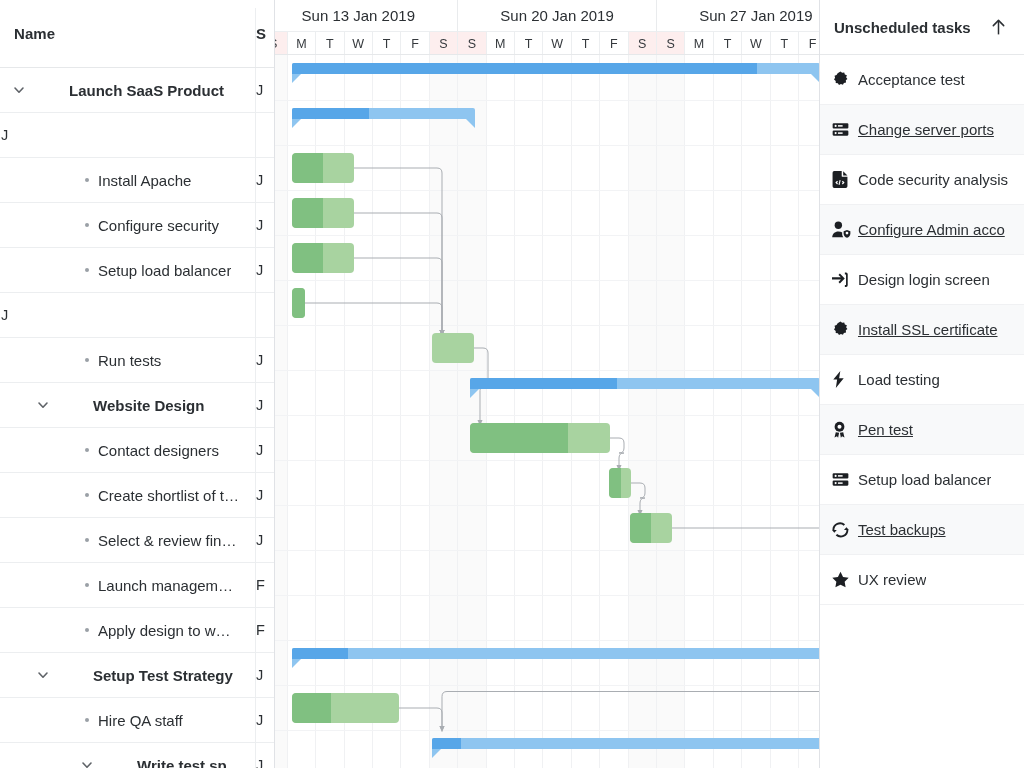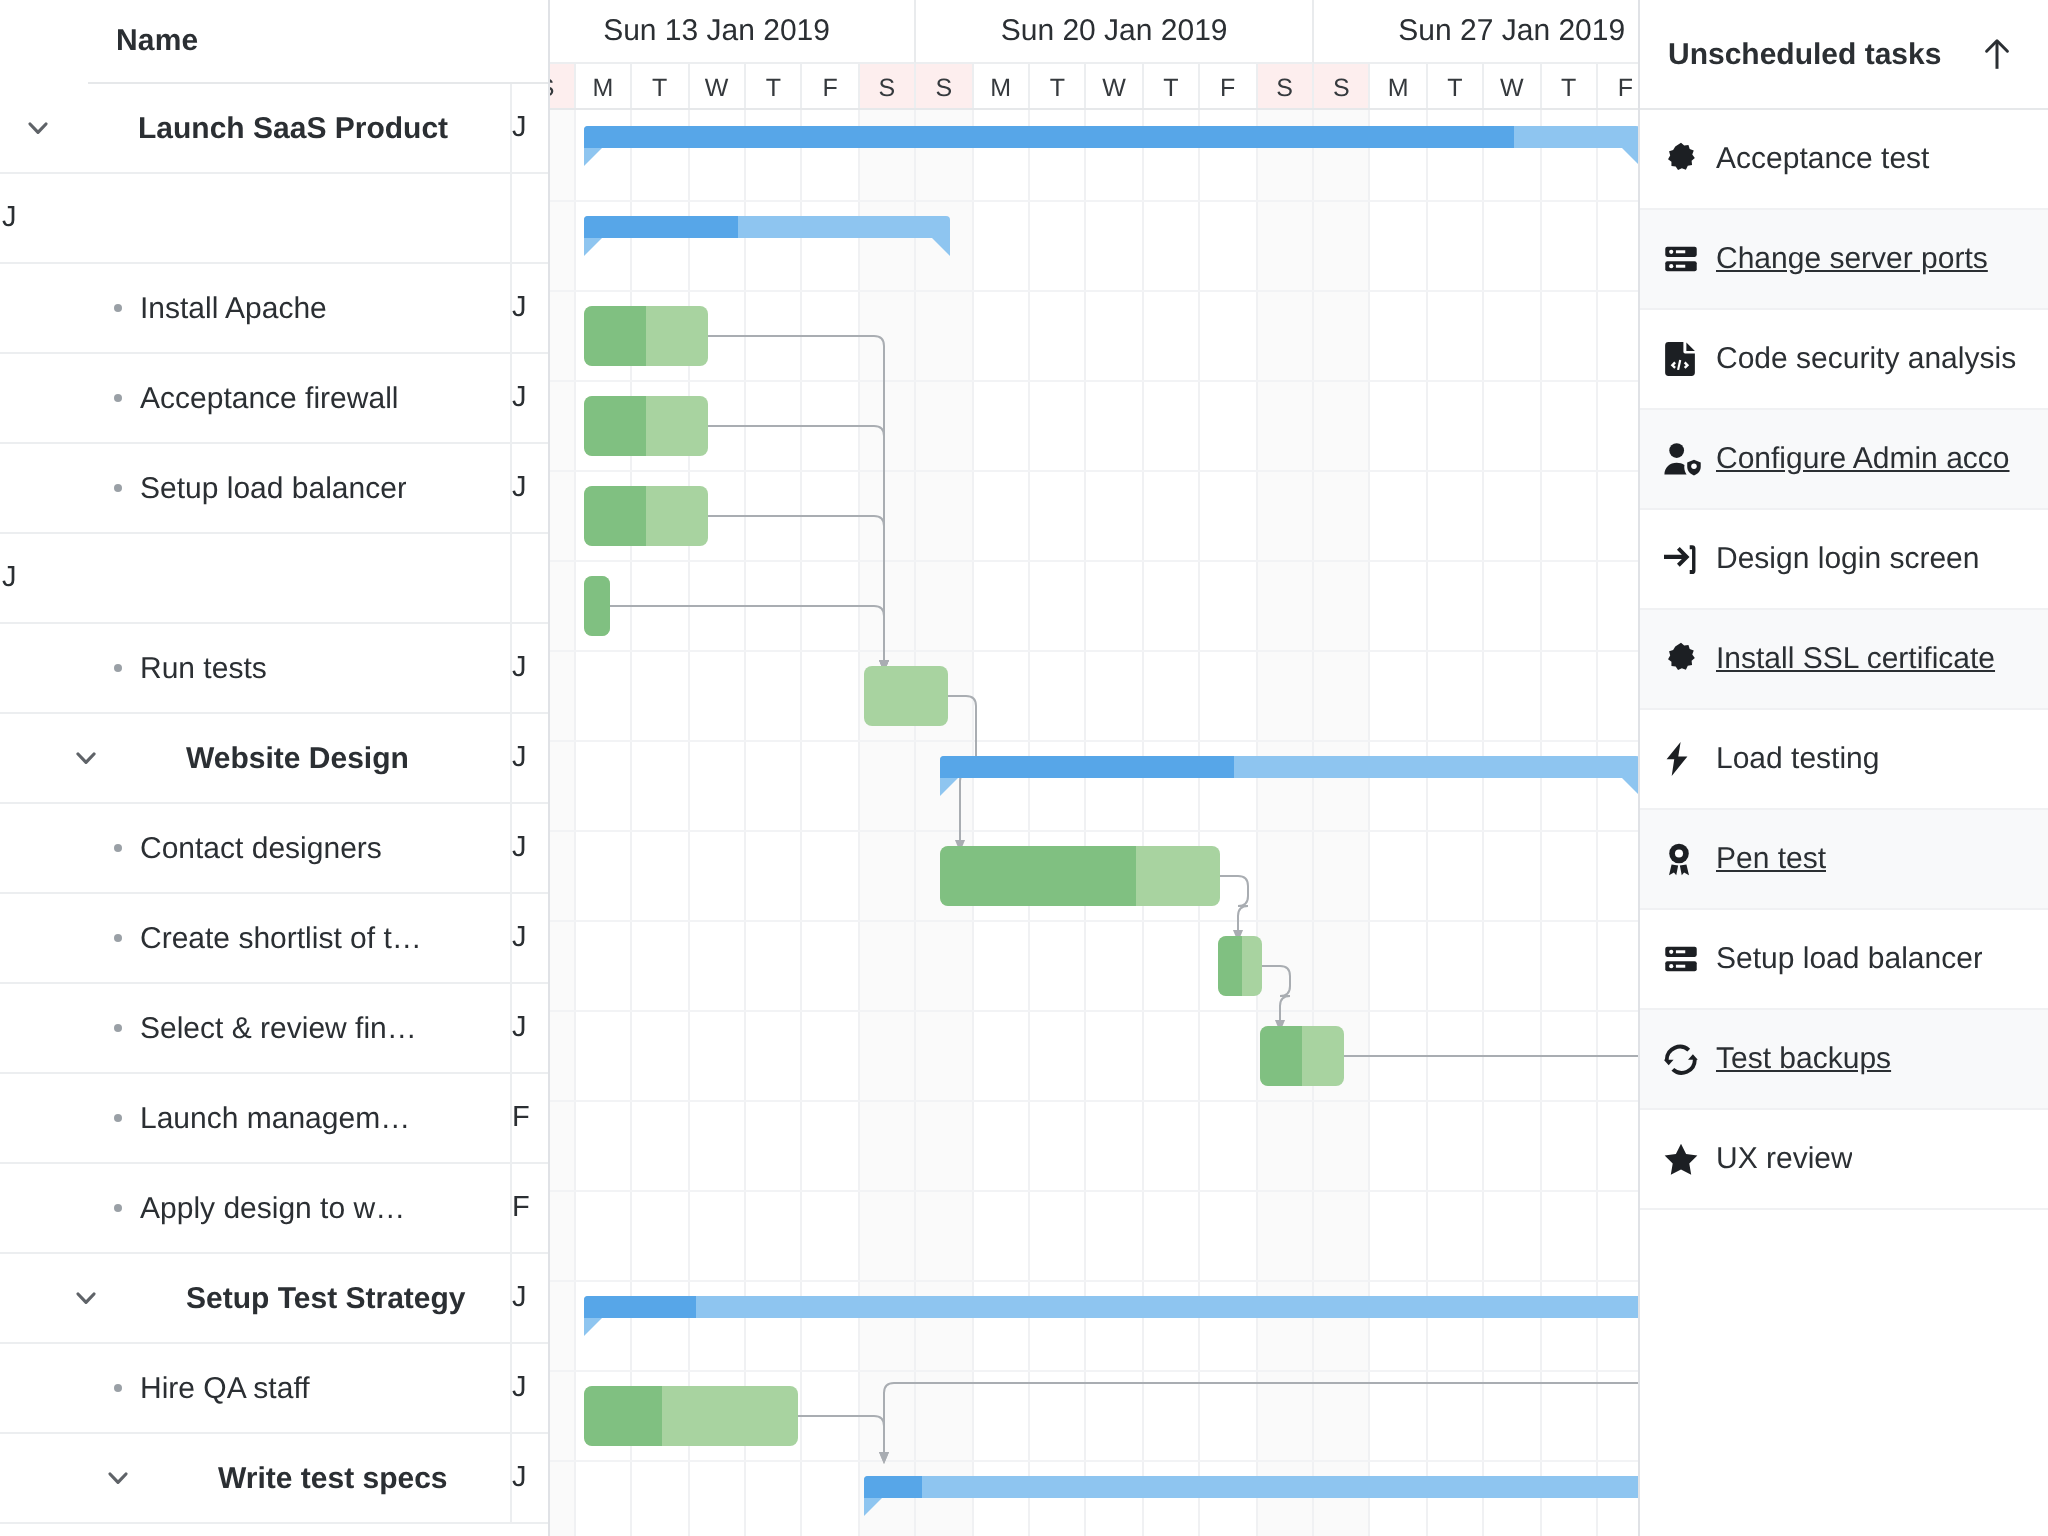--- a/index.html
+++ b/index.html
@@ -16,27 +16,26 @@
   
   .grid-pane {
     width: 275px; height: 768px;
     flex: 0 0 275px;
     position: relative;
     background: #fff;
     border-right: 1px solid #e0e2e6;
     overflow: hidden;
   }
   .grid-header {
-    height: 42px;
+    height: 68px;
     display: flex;
     align-items: center;
     border-bottom: 1px solid #e6e8ea;
     background: #fff;
     position: relative;
-    margin-left: 44px;
   }
   .grid-header .col-name {
     width: 255px; flex: 0 0 255px;
     padding-left: 14px;
     font-size: 15px; font-weight: 700; color: #2b2f33;
     letter-spacing: .1px;
   }
   .grid-header .col-start {
     flex: 1; font-size: 15px; font-weight: 700; color: #2b2f33;
     padding-left: 1px; overflow: hidden; white-space: nowrap;
@@ -83,21 +82,21 @@
     display: block; width: 4px; height: 4px; border-radius: 50%;
     background: #9aa0a6;
   }
   .tname {
     font-size: 15px; color: #2b2f33;
     overflow: hidden; text-overflow: ellipsis; white-space: nowrap;
   }
   .tname.bold { font-weight: 700; margin-left: 39px; }
   .ind0 { padding-left: 8px; }
   .ind1 { padding-left: 32px; }
-  .ind2 { padding-left: 48px; }
+  .ind2 { padding-left: 76px; }
 
   
   .timeline-pane {
     flex: 0 0 545px; width: 545px; height: 768px;
     position: relative; overflow: hidden; background: #fff;
     border-right: 1px solid #e0e2e6;
   }
   .tl-header { height: 55px; position: relative; background: #fff;
                border-bottom: 1px solid #e6e8ea; overflow: hidden; }
   .tl-weeks { height: 32px; position: relative; }
@@ -225,21 +224,21 @@
             <span class="tname">Install Apache</span>
           </div>
           <div class="cell-start">J</div>
           <div class="row-sep"></div>
         </div>
         <div class="grid-row">
           <div class="cell-name ind2">
             <div class="bullet">
               <i></i>
             </div>
-            <span class="tname">Acceptance firewall</span>
+            <span class="tname">Configure security</span>
           </div>
           <div class="cell-start">J</div>
           <div class="row-sep"></div>
         </div>
         <div class="grid-row">
           <div class="cell-name ind2">
             <div class="bullet">
               <i></i>
             </div>
             <span class="tname">Setup load balancer</span>

